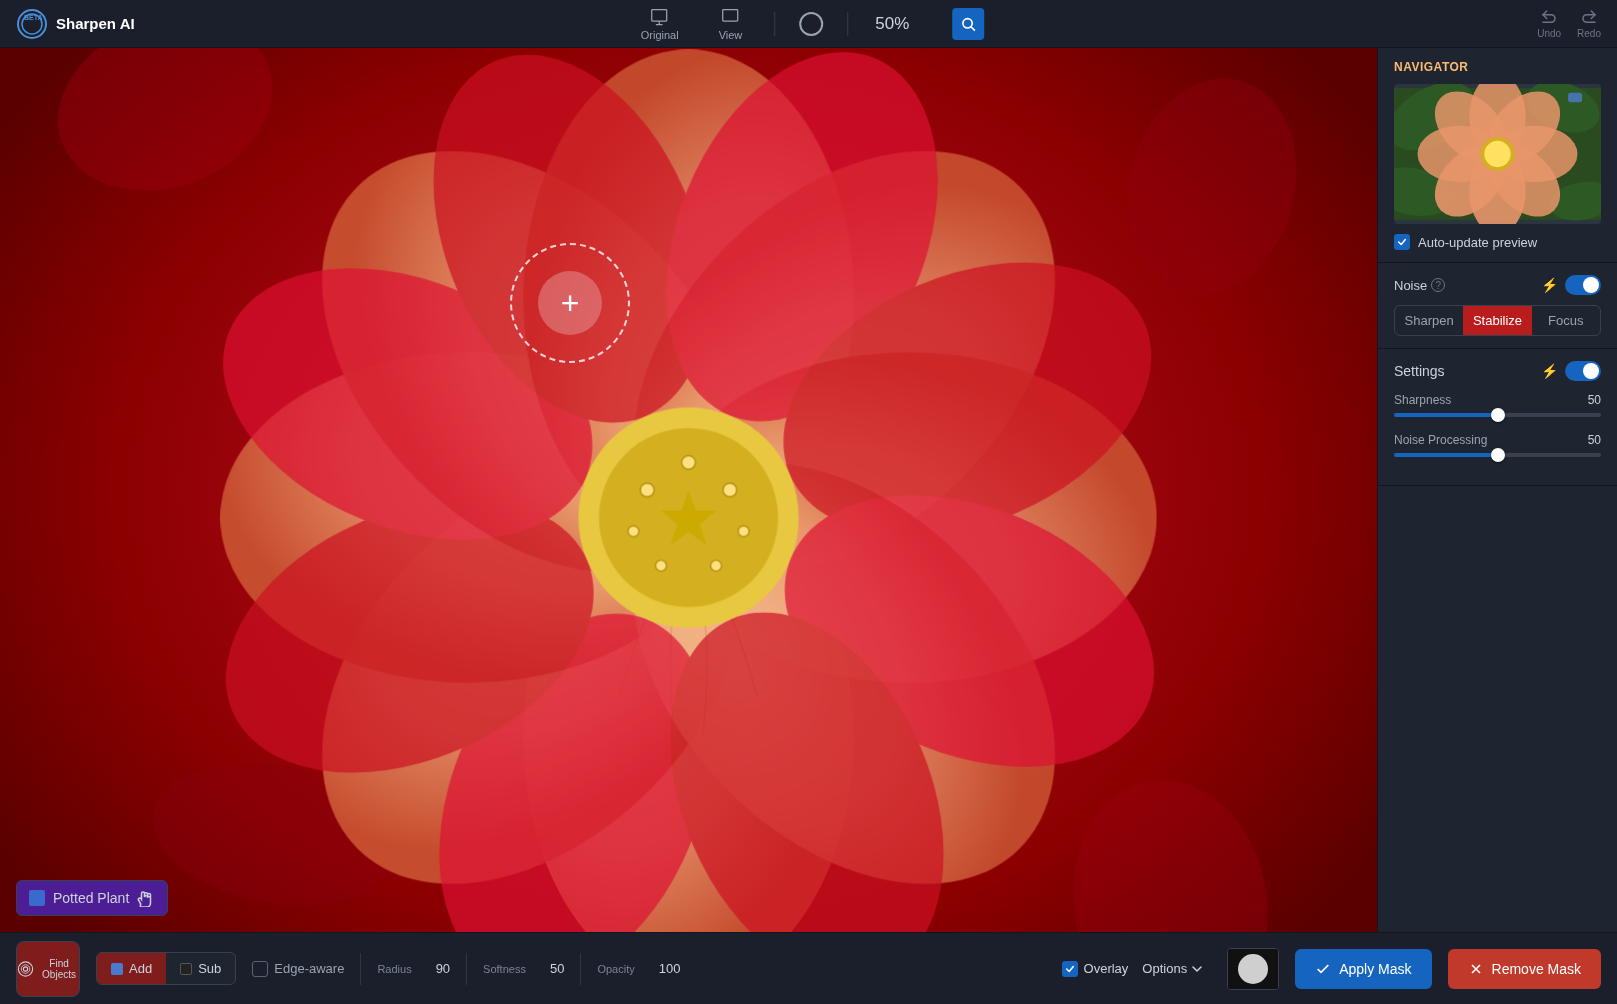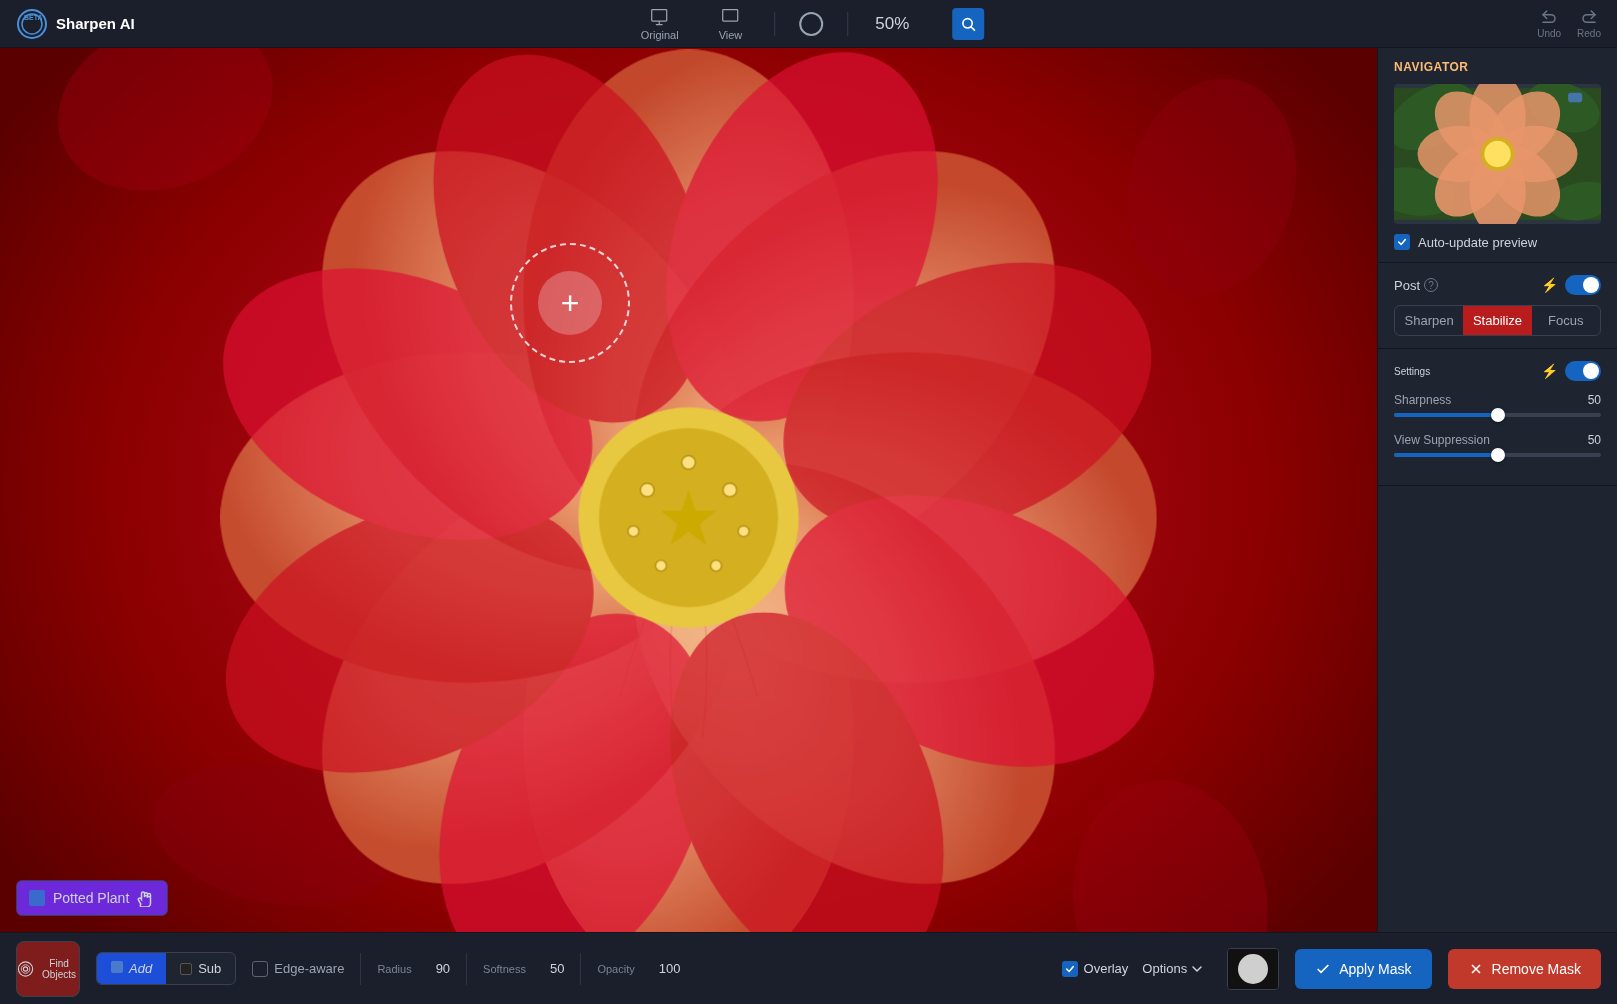--- a/index.html
+++ b/index.html
@@ -144,21 +144,21 @@
       font-size: 32px;
       font-weight: 300;
       line-height: 1;
     }
 
     
     .canvas-label {
       position: absolute;
       bottom: 16px;
       left: 16px;
-      background: #6d28d9;
+      background: #4c1d95;
       border: 1px solid #3a4050;
       border-radius: 6px;
       display: flex;
       align-items: center;
       gap: 8px;
       padding: 8px 12px;
       font-size: 14px;
       color: #cdd3dc;
     }
     .canvas-label-color {
@@ -296,21 +296,21 @@
       color: white;
     }
     
     .settings-row {
       display: flex;
       align-items: center;
       justify-content: space-between;
       margin-bottom: 12px;
     }
     .settings-label {
-      font-size: 10px;
+      font-size: 14px;
       color: #cdd3dc;
     }
     .slider-row {
       margin-bottom: 16px;
     }
     .slider-label {
       font-size: 12px;
       color: #9aa3b0;
       margin-bottom: 6px;
       display: flex;
@@ -385,30 +385,29 @@
     .find-objects-btn svg { width: 24px; height: 24px; fill: #cdd3dc; }
     .add-sub-row {
       display: flex;
       align-items: center;
       background: #1e2530;
       border: 1px solid #3a4050;
       border-radius: 6px;
       overflow: hidden;
     }
     .add-btn {
-      background: #1d4ed8;
+      background: #7f1d1d;
       border: none;
       color: #cdd3dc;
       padding: 8px 14px;
       font-size: 13px;
       cursor: pointer;
       display: flex;
-      align-items: flex-start;
+      align-items: center;
       gap: 6px;
-      font-style: italic;
     }
     .add-btn .color-dot {
       width: 12px;
       height: 12px;
       border-radius: 2px;
     }
     .sub-btn {
       background: transparent;
       border: none;
       color: #cdd3dc;
@@ -734,21 +733,21 @@
               <polyline points="2,6 5,9 10,3" fill="none" stroke="white" stroke-width="1.8" stroke-linecap="round" stroke-linejoin="round"></polyline>
             </svg>
         </div>
         <span class="auto-update-label">Auto-update preview</span>
       </div>
     </div>
 
     <div class="panel-section">
       <div class="mode-row">
         <div class="mode-label">
-          <span>Post</span>
+          <span>Noise</span>
           <div class="mode-help">?</div>
         </div>
         <div class="mode-toggle-row">
           <span class="lightning-icon">⚡</span>
           <div class="toggle-switch"></div>
         </div>
       </div>
       <div class="tabs-row">
         <button class="tab-btn">Sharpen</button>
         <button class="tab-btn active">Stabilize</button>
@@ -771,21 +770,21 @@
           <span class="slider-value">50</span>
         </div>
         <div class="slider-track">
           <div class="slider-fill" style="width: 50%;"></div>
           <div class="slider-thumb" style="left: 50%;"></div>
         </div>
       </div>
 
       <div class="slider-row">
         <div class="slider-label">
-          <span>View Suppression</span>
+          <span>Noise Processing</span>
           <span class="slider-value">50</span>
         </div>
         <div class="slider-track">
           <div class="slider-fill" style="width: 50%;"></div>
           <div class="slider-thumb" style="left: 50%;"></div>
         </div>
       </div>
     </div>
 
   </div>

